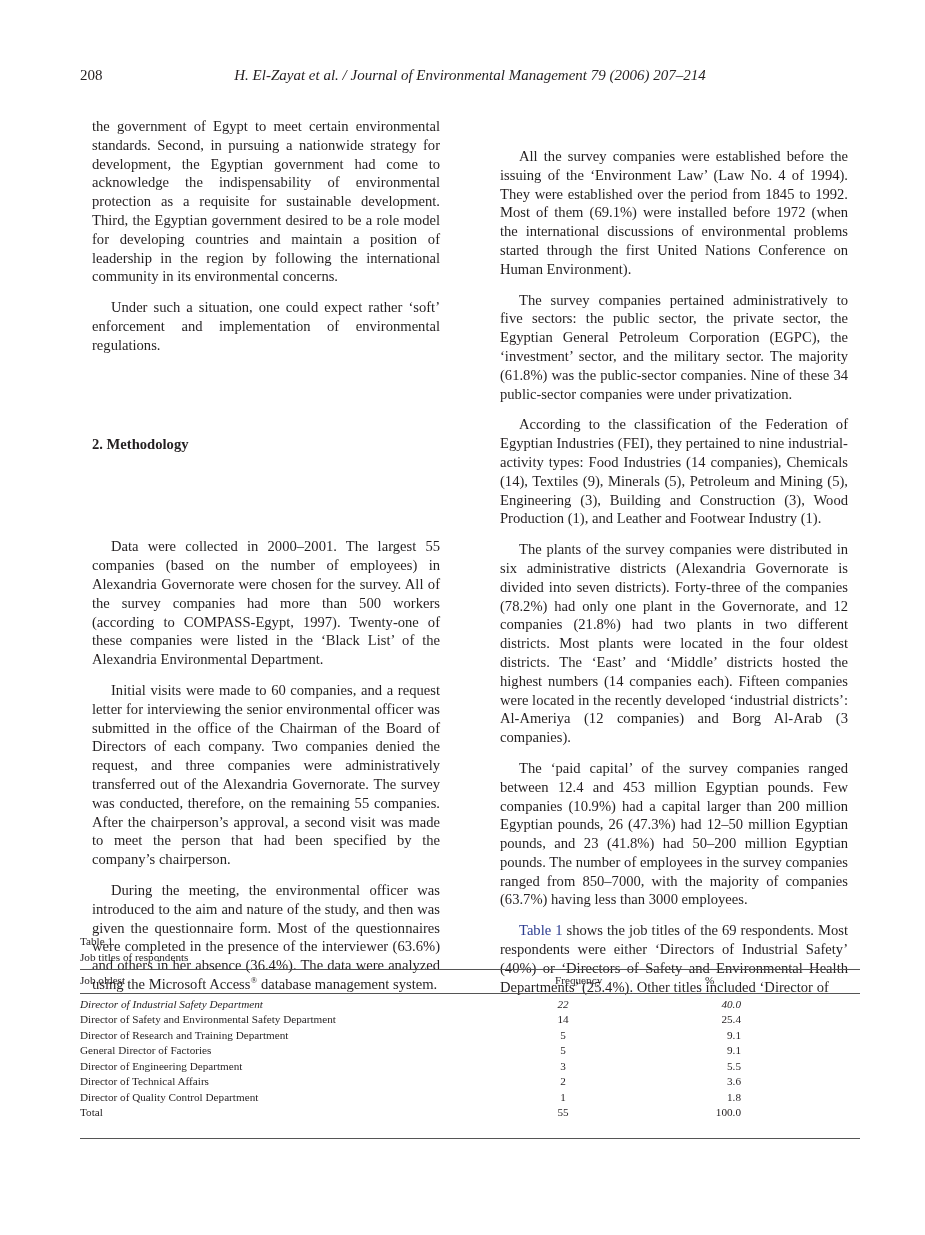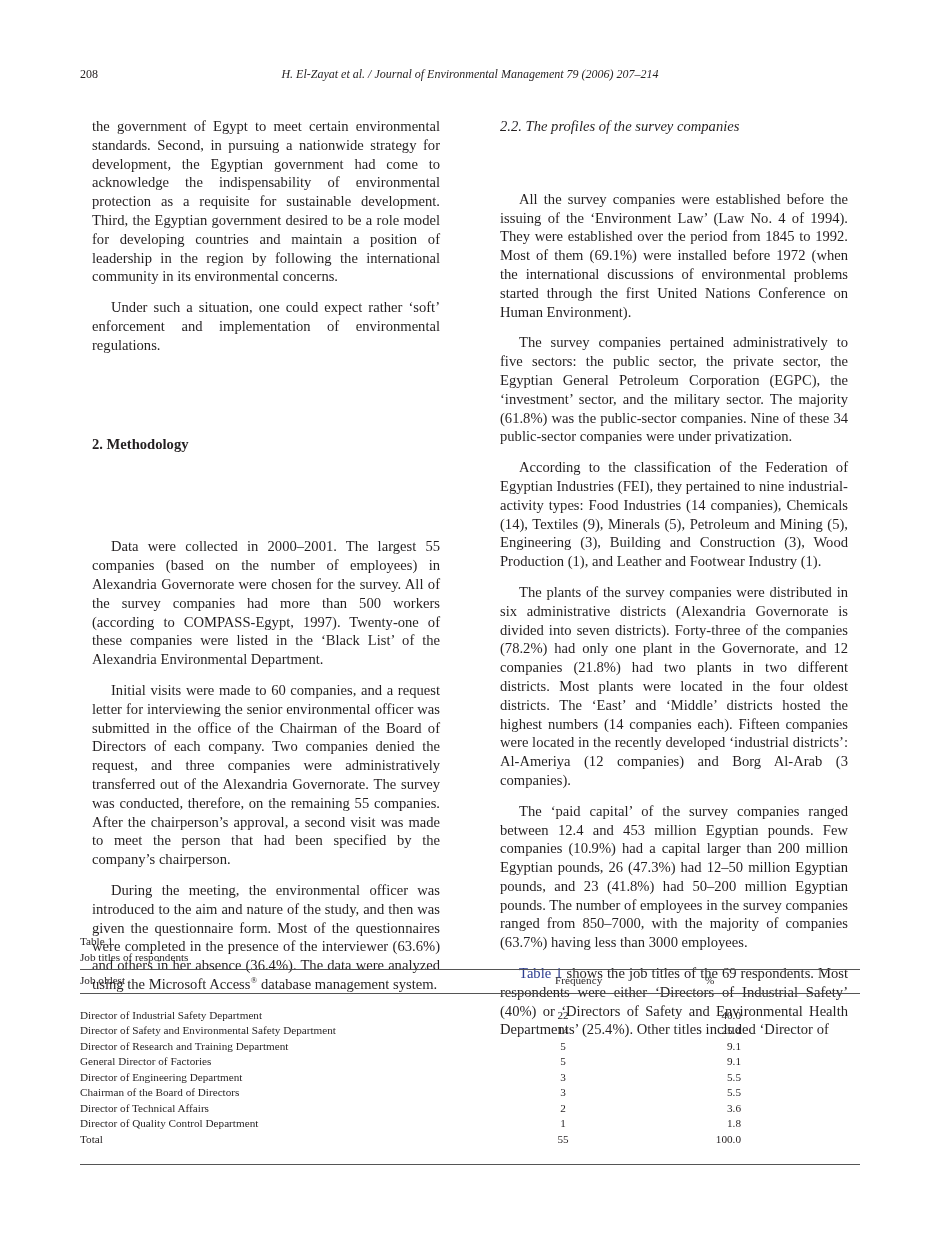--- a/index.html
+++ b/index.html
@@ -1,18 +1,18 @@
 <!DOCTYPE html>
 <html><head>
 <meta charset="utf-8">
 <style>
   html, body { margin: 0; padding: 0; background: #ffffff; }
   body { width: 925px; height: 1235px; position: relative; overflow: hidden;
          font-family: "Liberation Serif", "DejaVu Serif", serif; color: #231f20; }
-  .running-head { position: absolute; top: 67px; left: 80px; width: 780px; height: 16px; font-size: 12px; }
+  .running-head { position: absolute; top: 67px; left: 80px; width: 780px; height: 16px; font-size: 15px; }
   .page-num { position: absolute; left: 0; top: 0; }
   .journal { position: absolute; left: 0; right: 0; top: 0; text-align: center; font-style: italic; }
   .col { position: absolute; top: 105px; width: 372px; font-size: 14.6px; line-height: 18.8px; text-align: justify; }
   .col.left { left: 80px; }
   .col.right { left: 488px; }
   .col p { margin: 12px; text-indent: 19px; text-align: justify; }
   .col p.noindent { text-indent: 0; }
   .h2 { font-weight: bold; margin: 0; }
   .h3 { font-style: italic; margin: 0; }
   .sp-sm { height: 18px; }
@@ -26,21 +26,21 @@
   thead tr { border-top: 1.4px solid #555; border-bottom: 1.4px solid #555; }
   tbody tr:last-child td { padding-bottom: 17px; }
   table.main { border-bottom: 1.4px solid #555; }
   th { font-weight: normal; text-align: left; padding: 3px 0 4px 0; }
   td { padding: 0; vertical-align: top; }
   .c-title { width: 475px; }
   .c-freq { width: 150px; }
   .c-pct { width: 155px; }
   .num-freq { display: inline-block; width: 16px; text-align: center; }
   .num-pct { display: inline-block; width: 36px; text-align: right; margin-left: 0px; }
-  tbody tr:first-child td { padding-top: 14px; }
+  tbody tr:first-child td { padding-top: 3px; font-style: italic; }
 </style>
 </head>
 <body>
 
 <div class="running-head">
   <span class="page-num">208</span>
   <span class="journal">H. El-Zayat et al. / Journal of Environmental Management 79 (2006) 207–214</span>
 </div>
 
 <div class="col left">
@@ -50,21 +50,20 @@
   <div class="sp-sm"></div>
   <p class="noindent h2">2. Methodology</p>
   <div class="sp-md"></div>
   <div class="sp-md"></div>
   <p>Data were collected in 2000–2001. The largest 55 companies (based on the number of employees) in Alexandria Governorate were chosen for the survey. All of the survey companies had more than 500 workers (according to COMPASS-Egypt, 1997). Twenty-one of these companies were listed in the ‘Black List’ of the Alexandria Environmental Department.</p>
   <p>Initial visits were made to 60 companies, and a request letter for interviewing the senior environmental officer was submitted in the office of the Chairman of the Board of Directors of each company. Two companies denied the request, and three companies were administratively transferred out of the Alexandria Governorate. The survey was conducted, therefore, on the remaining 55 companies. After the chairperson’s approval, a second visit was made to meet the person that had been specified by the company’s chairperson.</p>
   <p><span>During the meeting, the environmental officer was introduced to the aim and nature of the study, and then was given the questionnaire form. Most of the questionnaires were completed in the presence of the interviewer (63.6%) and others in her absence (36.4%). The data were analyzed using the Microsoft Access</span><sup>®</sup><span> database management system.</span></p>
 </div>
 
 <div class="col right">
-  <p class="noindent h3">2.2. The profiles of the survey companies</p>
   <div class="sp-md"></div>
   <p>All the survey companies were established before the issuing of the ‘Environment Law’ (Law No. 4 of 1994). They were established over the period from 1845 to 1992. Most of them (69.1%) were installed before 1972 (when the international discussions of environmental problems started through the first United Nations Conference on Human Environment).</p>
   <p>The survey companies pertained administratively to five sectors: the public sector, the private sector, the Egyptian General Petroleum Corporation (EGPC), the ‘investment’ sector, and the military sector. The majority (61.8%) was the public-sector companies. Nine of these 34 public-sector companies were under privatization.</p>
   <p>According to the classification of the Federation of Egyptian Industries (FEI), they pertained to nine industrial-activity types: Food Industries (14 companies), Chemicals (14), Textiles (9), Minerals (5), Petroleum and Mining (5), Engineering (3), Building and Construction (3), Wood Production (1), and Leather and Footwear Industry (1).</p>
   <p>The plants of the survey companies were distributed in six administrative districts (Alexandria Governorate is divided into seven districts). Forty-three of the companies (78.2%) had only one plant in the Governorate, and 12 companies (21.8%) had two plants in two different districts. Most plants were located in the four oldest districts. The ‘East’ and ‘Middle’ districts hosted the highest numbers (14 companies each). Fifteen companies were located in the recently developed ‘industrial districts’: Al-Ameriya (12 companies) and Borg Al-Arab (3 companies).</p>
   <p>The ‘paid capital’ of the survey companies ranged between 12.4 and 453 million Egyptian pounds. Few companies (10.9%) had a capital larger than 200 million Egyptian pounds, 26 (47.3%) had 12–50 million Egyptian pounds, and 23 (41.8%) had 50–200 million Egyptian pounds. The number of employees in the survey companies ranged from 850–7000, with the majority of companies (63.7%) having less than 3000 employees.</p>
   <p><span class="link">Table 1</span><span> shows the job titles of the 69 respondents. Most respondents were either ‘Directors of Industrial Safety’ (40%) or ‘Directors of Safety and Environmental Health Departments’ (25.4%). Other titles included ‘Director of</span></p>
 </div>
 
 <div class="table-block">
@@ -98,25 +97,20 @@
           <td class="c-title">General Director of Factories</td>
           <td class="c-freq"><span class="num-freq">5</span></td>
           <td class="c-pct"><span class="num-pct">9.1</span></td>
         </tr>
         <tr>
           <td class="c-title">Director of Engineering Department</td>
           <td class="c-freq"><span class="num-freq">3</span></td>
           <td class="c-pct"><span class="num-pct">5.5</span></td>
         </tr>
         <tr>
-          <td class="c-title">Chairman of the Board of Directors</td>
-          <td class="c-freq"><span class="num-freq">3</span></td>
-          <td class="c-pct"><span class="num-pct">5.5</span></td>
-        </tr>
-        <tr>
           <td class="c-title">Director of Technical Affairs</td>
           <td class="c-freq"><span class="num-freq">2</span></td>
           <td class="c-pct"><span class="num-pct">3.6</span></td>
         </tr>
         <tr>
           <td class="c-title">Director of Quality Control Department</td>
           <td class="c-freq"><span class="num-freq">1</span></td>
           <td class="c-pct"><span class="num-pct">1.8</span></td>
         </tr>
         <tr>

